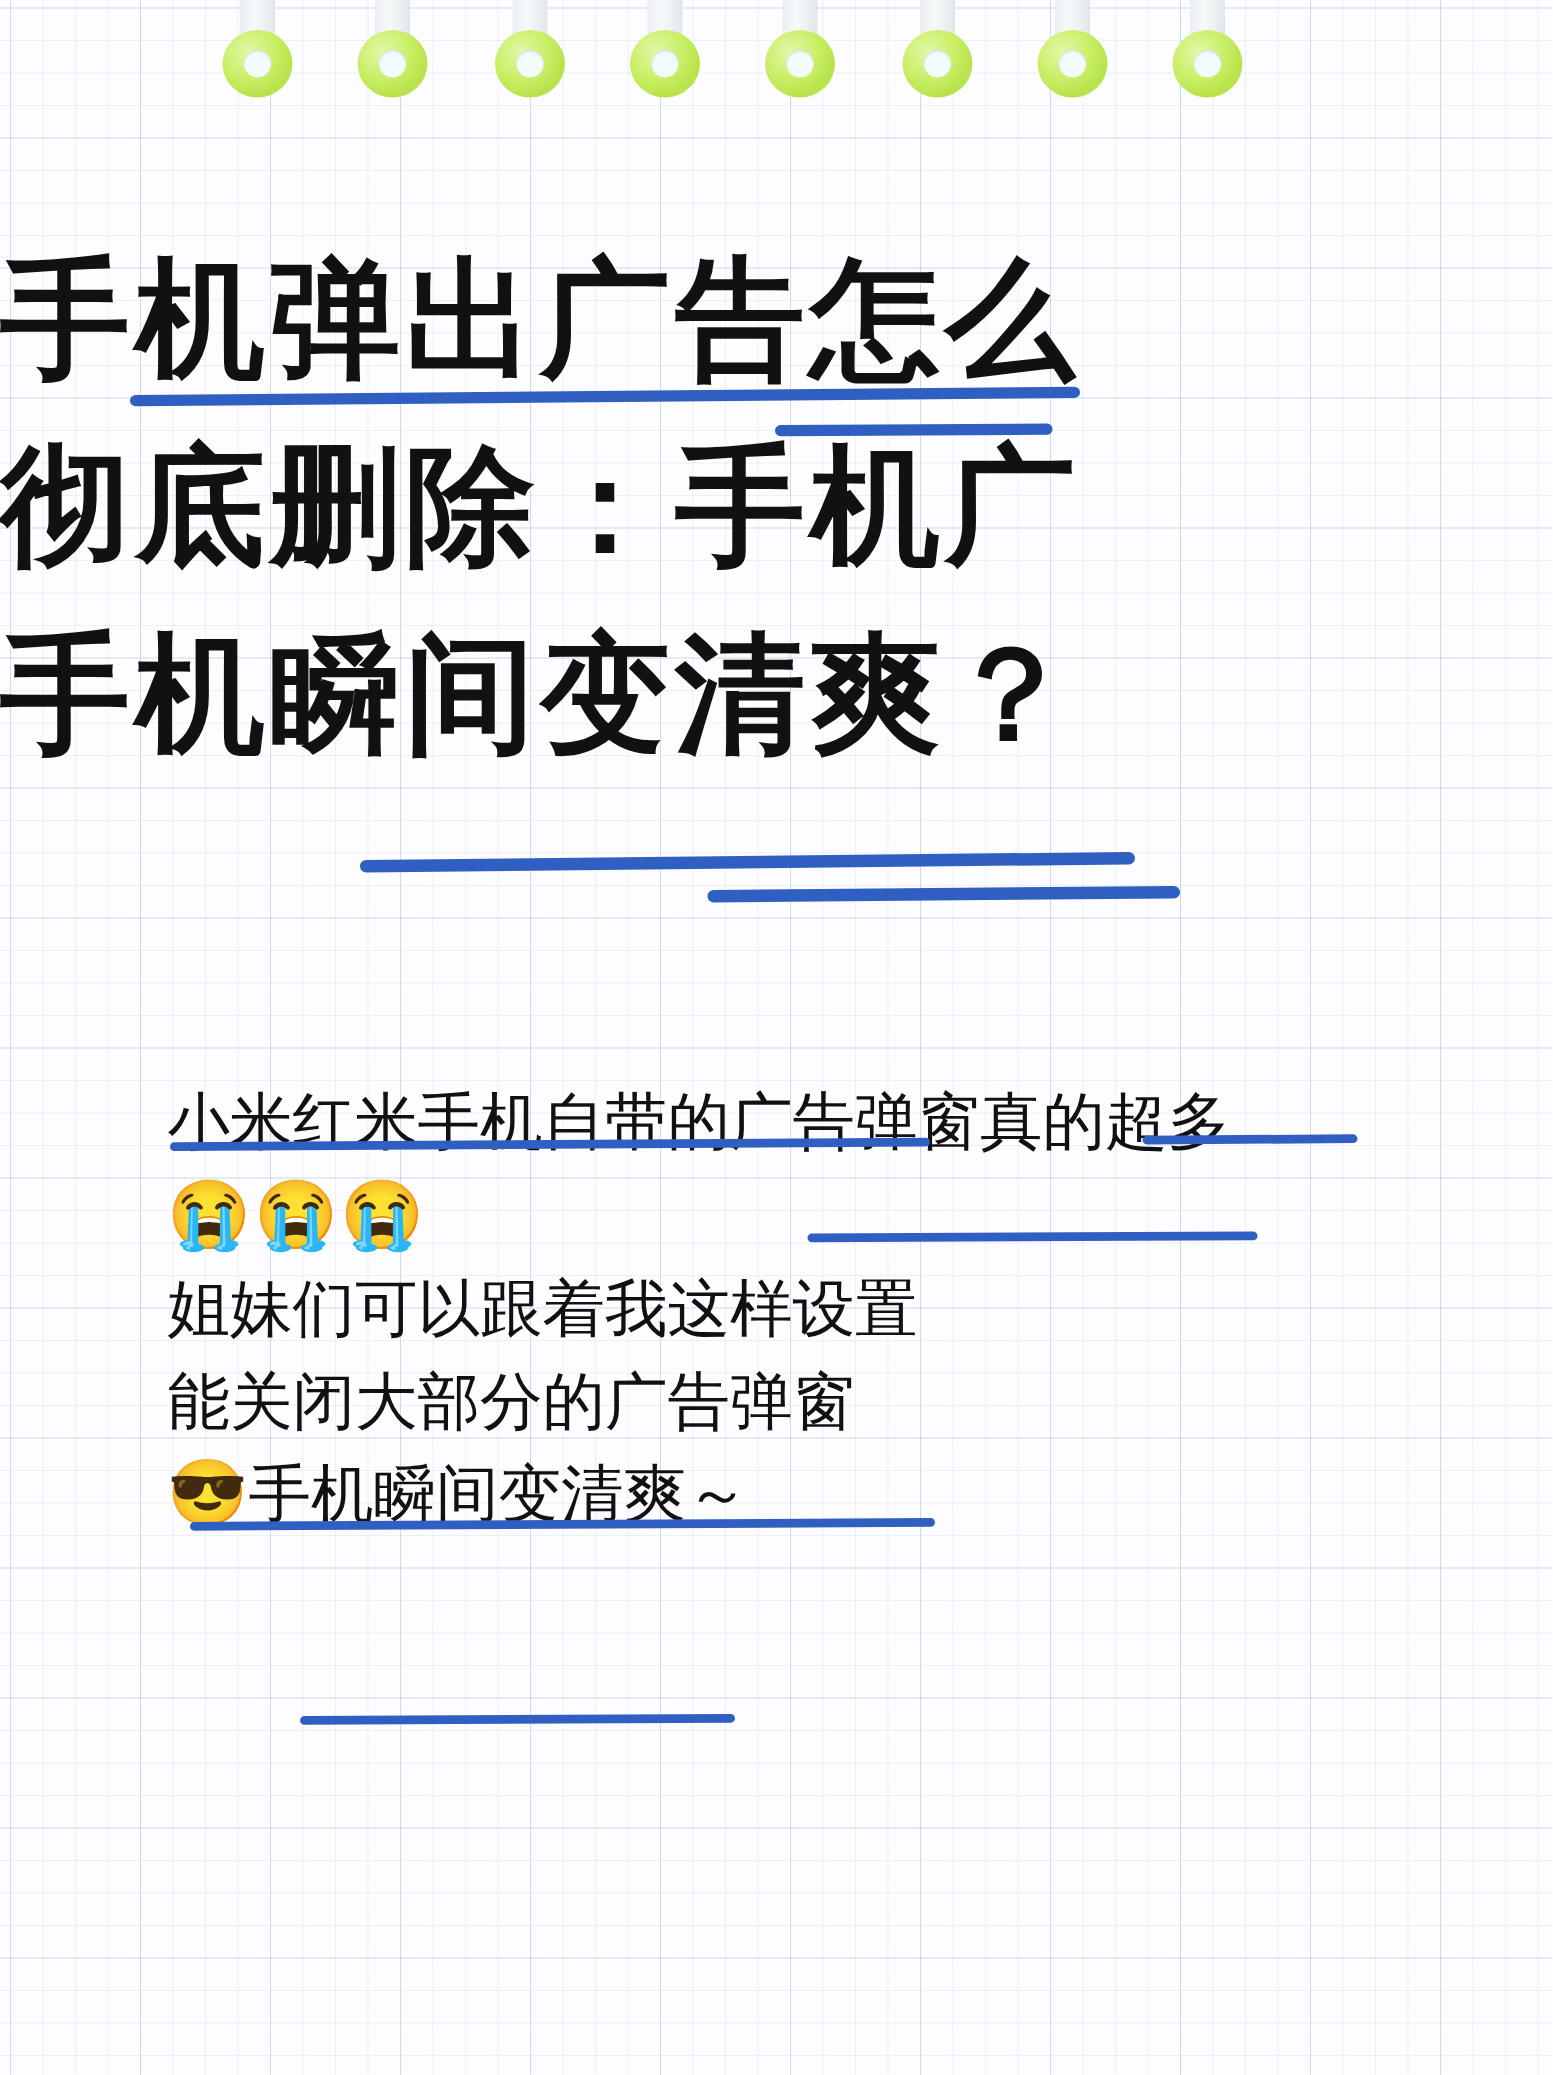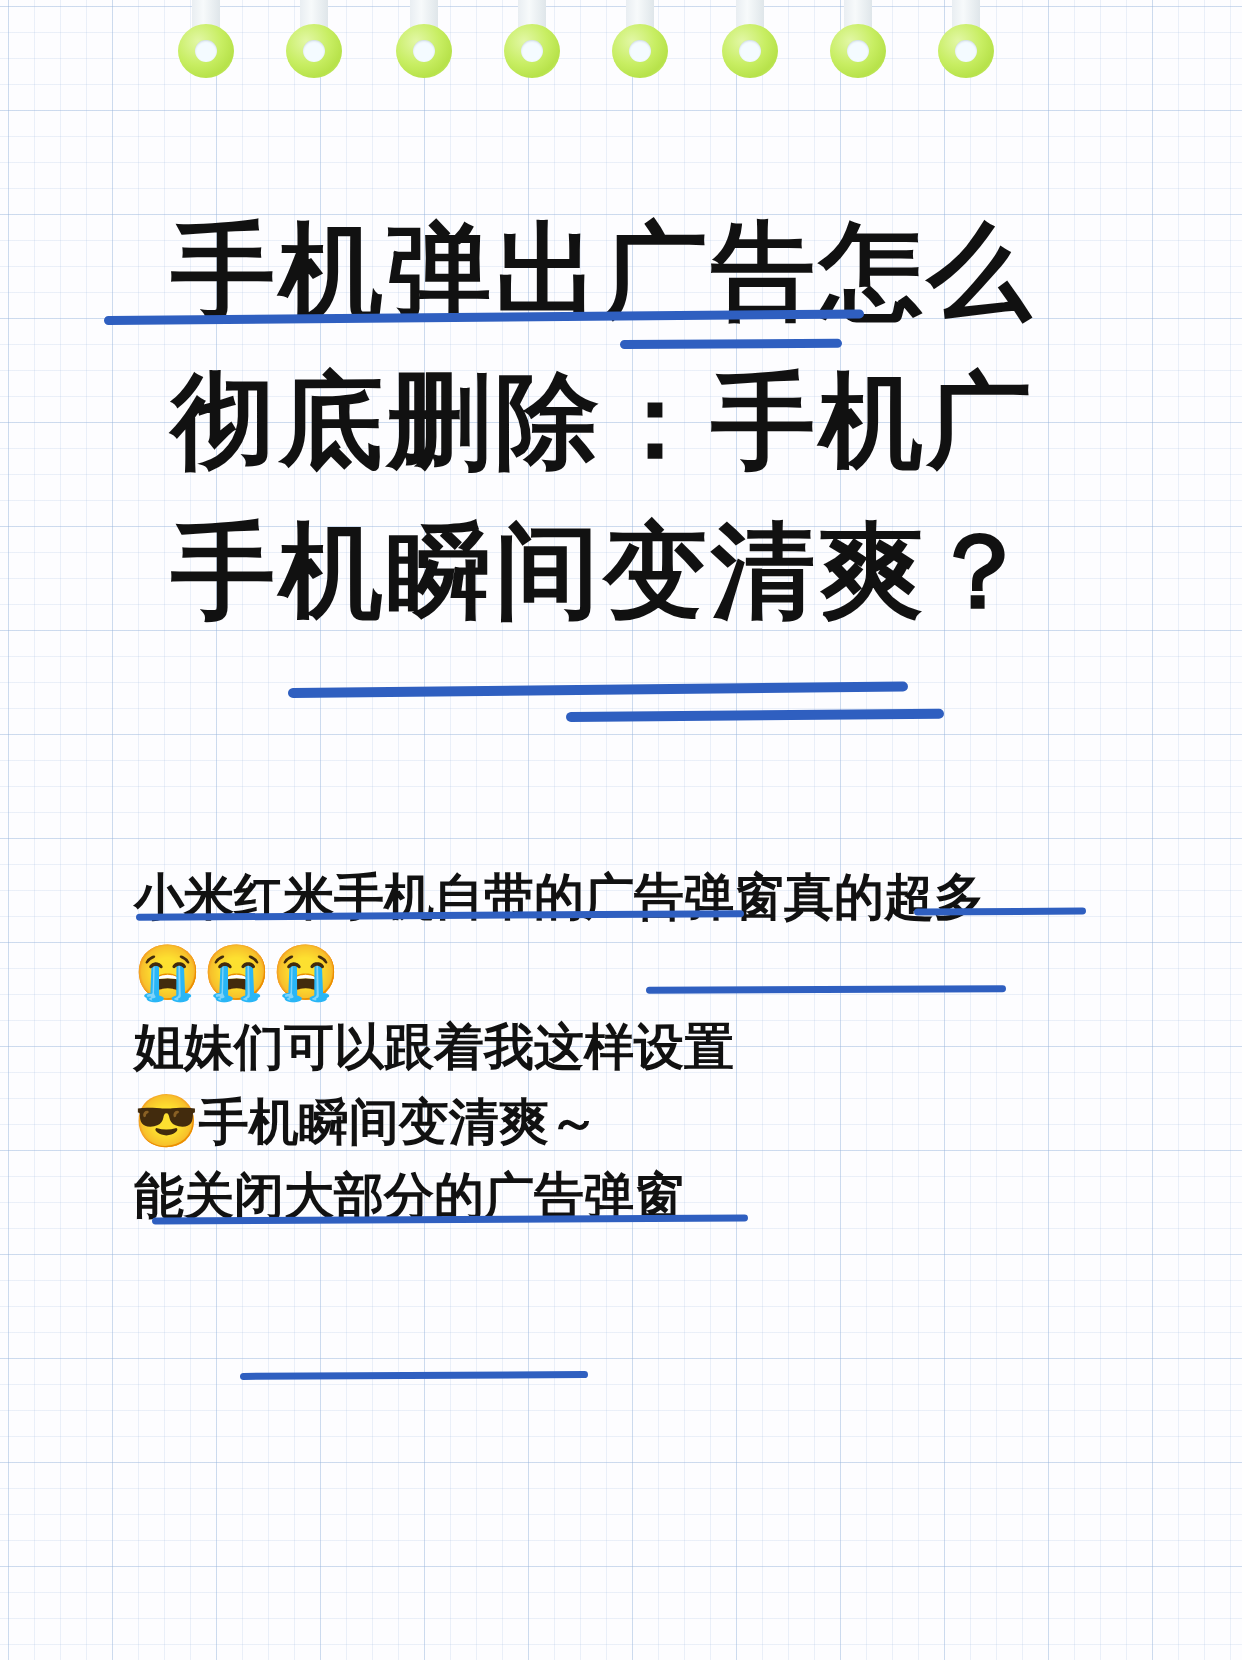--- a/index.html
+++ b/index.html
@@ -59,23 +59,23 @@
     height: 22px;
     border-radius: 50%;
     background: #f4fbff;
     box-shadow: inset 0 1px 2px rgba(90,120,150,0.25);
   }
 
   
   #title {
     position: absolute;
     left: 0;
-    top: 196px;
+    top: 180px;
     width: 1035px;
-    text-align: right;
+    text-align: left;
   }
   .title-line {
     position: relative;
     display: block;
     font-family: "DejaVu Serif", serif;
     font-weight: 700;
     font-size: 104px;
     line-height: 150px;
     letter-spacing: 4px;
     color: #111111;
@@ -97,21 +97,21 @@
   
   #body-text {
     position: absolute;
     left: 134px;
     top: 860px;
     width: 1000px;
   }
   .body-line {
     position: relative;
     font-family: "DejaVu Serif", serif;
-    font-weight: 700;
+    font-weight: 400;
     font-size: 50px;
     line-height: 74px;
     color: #111111;
     white-space: nowrap;
   }
   .emoji-line {
     font-size: 54px;
     line-height: 76px;
     letter-spacing: 2px;
   }
@@ -184,22 +184,22 @@
   </div>
   <div class="u" id="u1"></div>
   <div class="u" id="u2"></div>
   <div class="u" id="u3"></div>
   <div class="u" id="u4"></div>
 
   <div id="body-text">
     <div class="body-line">小米红米手机自带的广告弹窗真的超多</div>
     <div class="body-line emoji-line">😭😭😭</div>
     <div class="body-line">姐妹们可以跟着我这样设置</div>
+    <div class="body-line">能关闭大部分的广告弹窗</div>
     <div class="body-line"><span class="inline-emoji">😎</span><span>手机瞬间变清爽～</span></div>
-    <div class="body-line">能关闭大部分的广告弹窗</div>
 
     <div class="bu" id="bu1"></div>
     <div class="bu" id="bu2"></div>
     <div class="bu" id="bu3"></div>
     <div class="bu" id="bu4"></div>
     <div class="bu" id="bu5"></div>
   </div>
 
 </div>
 

